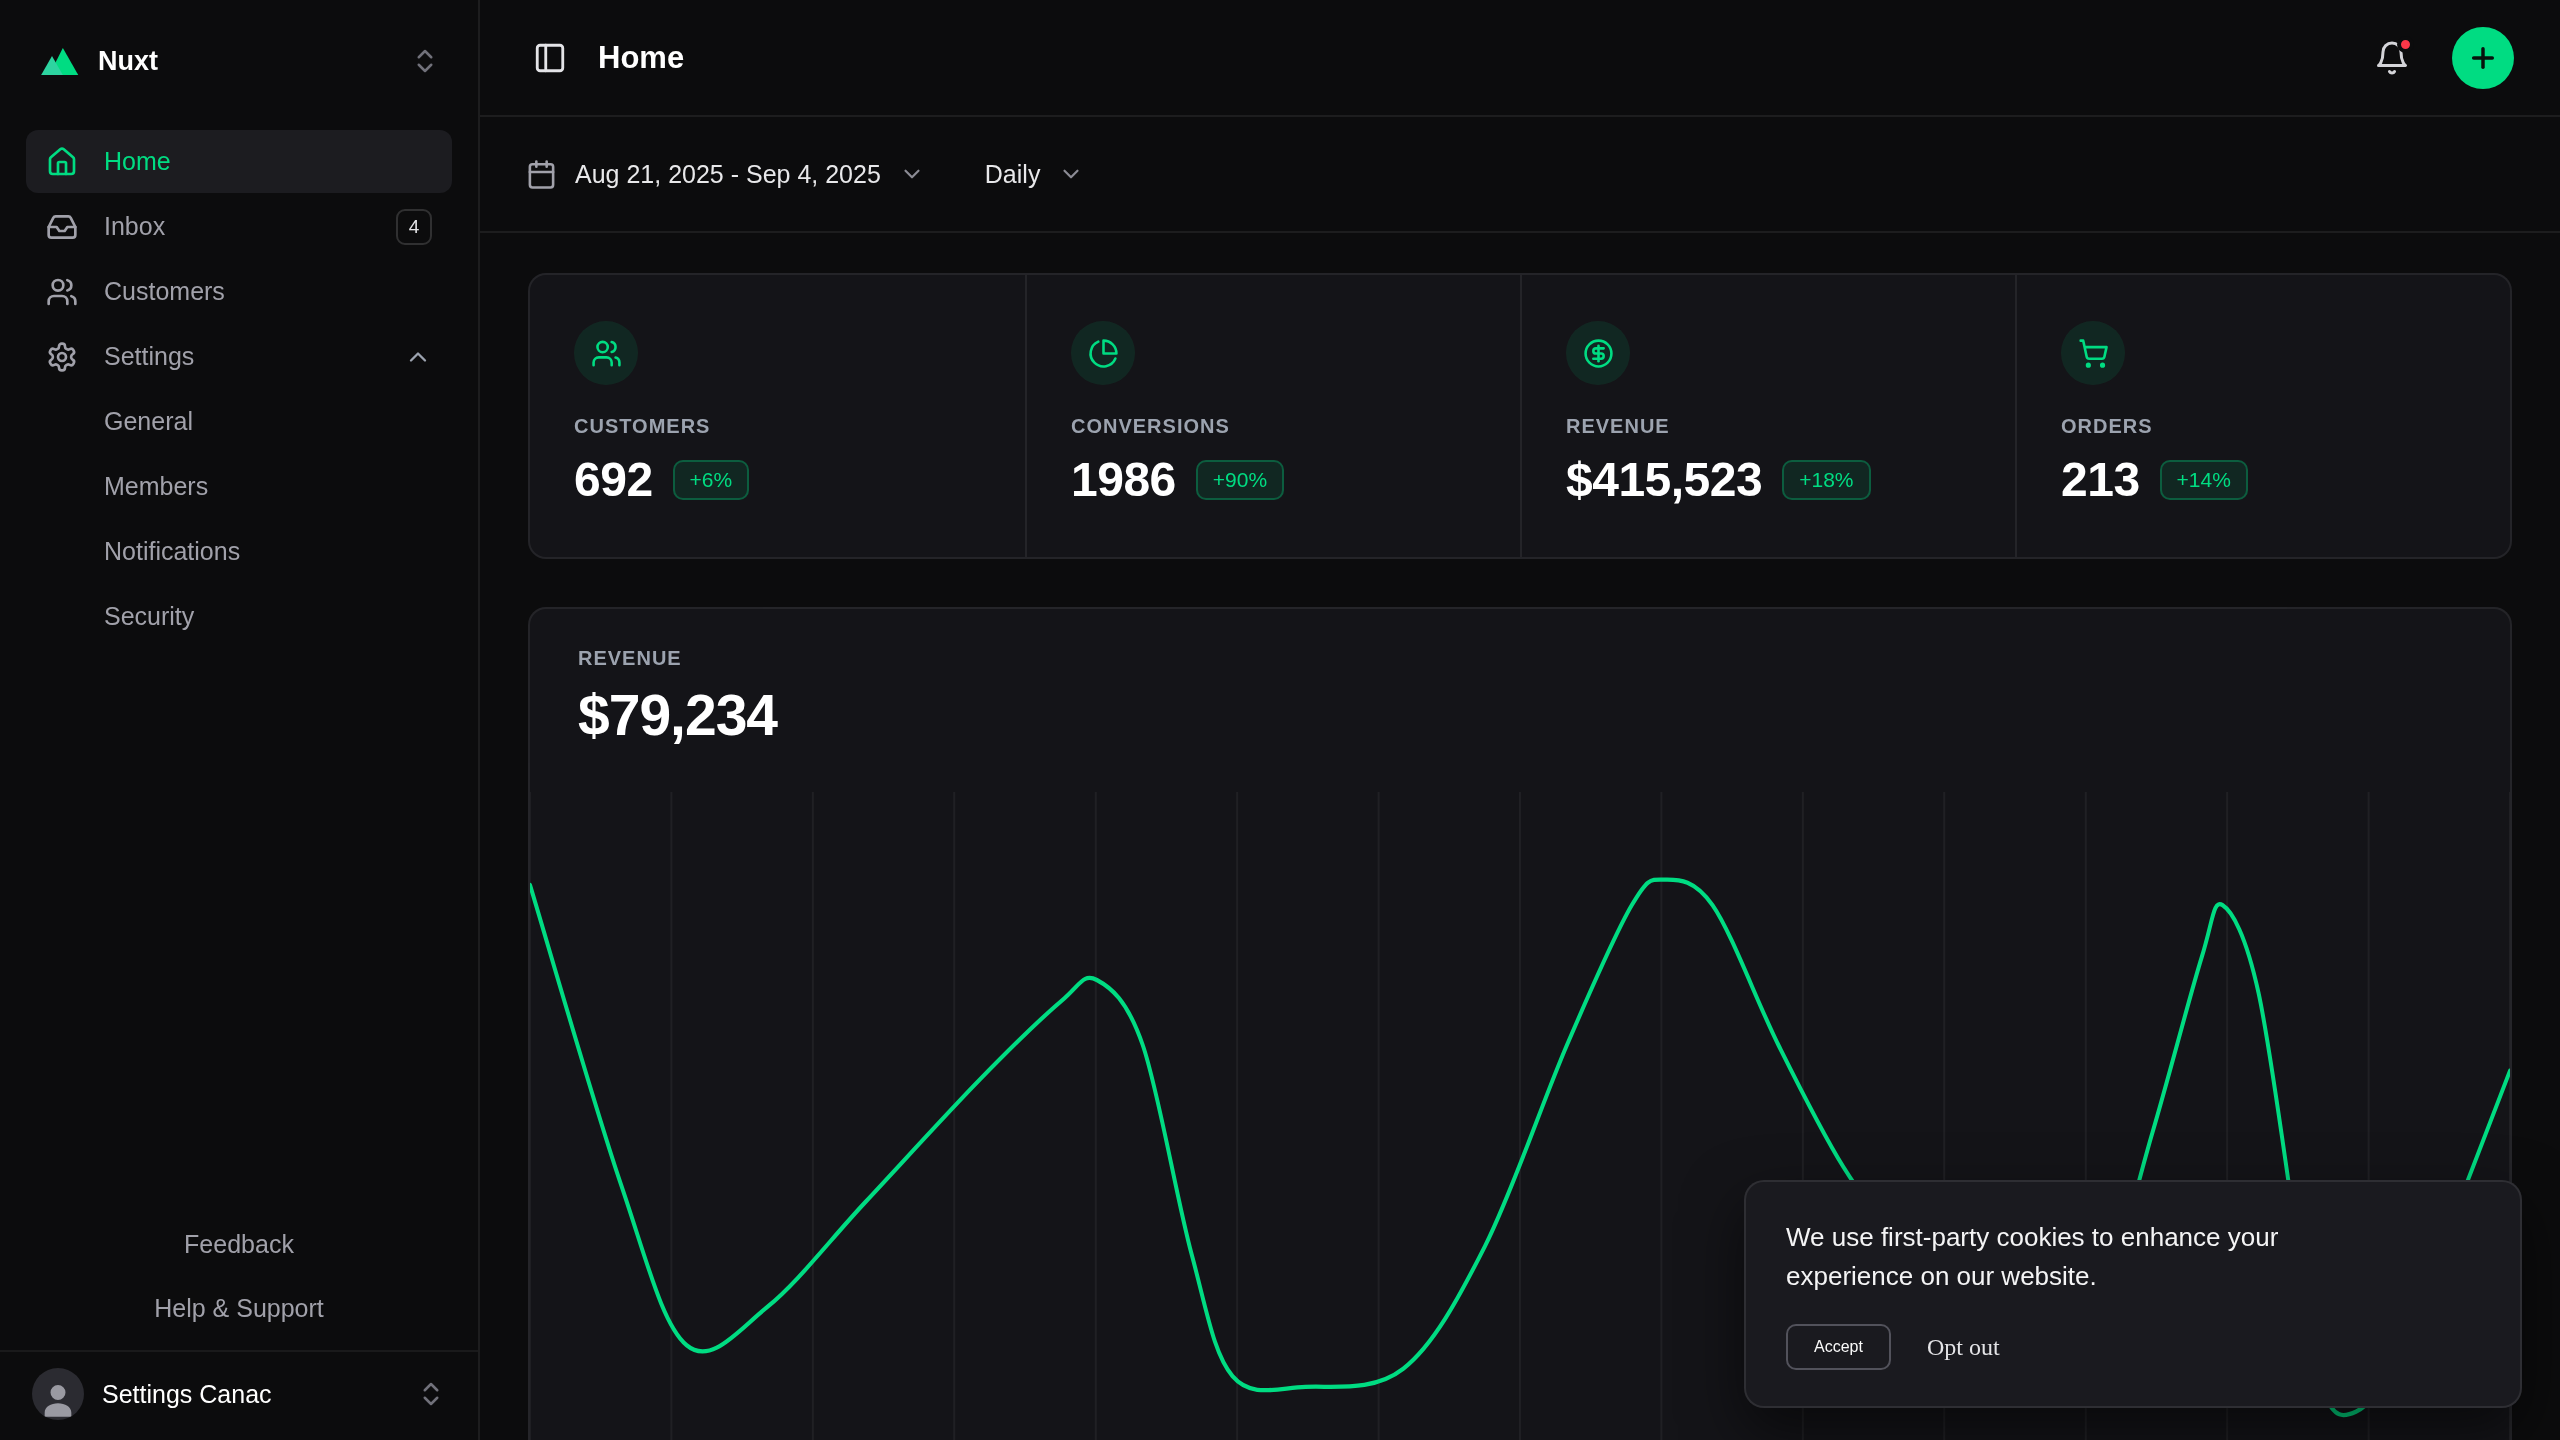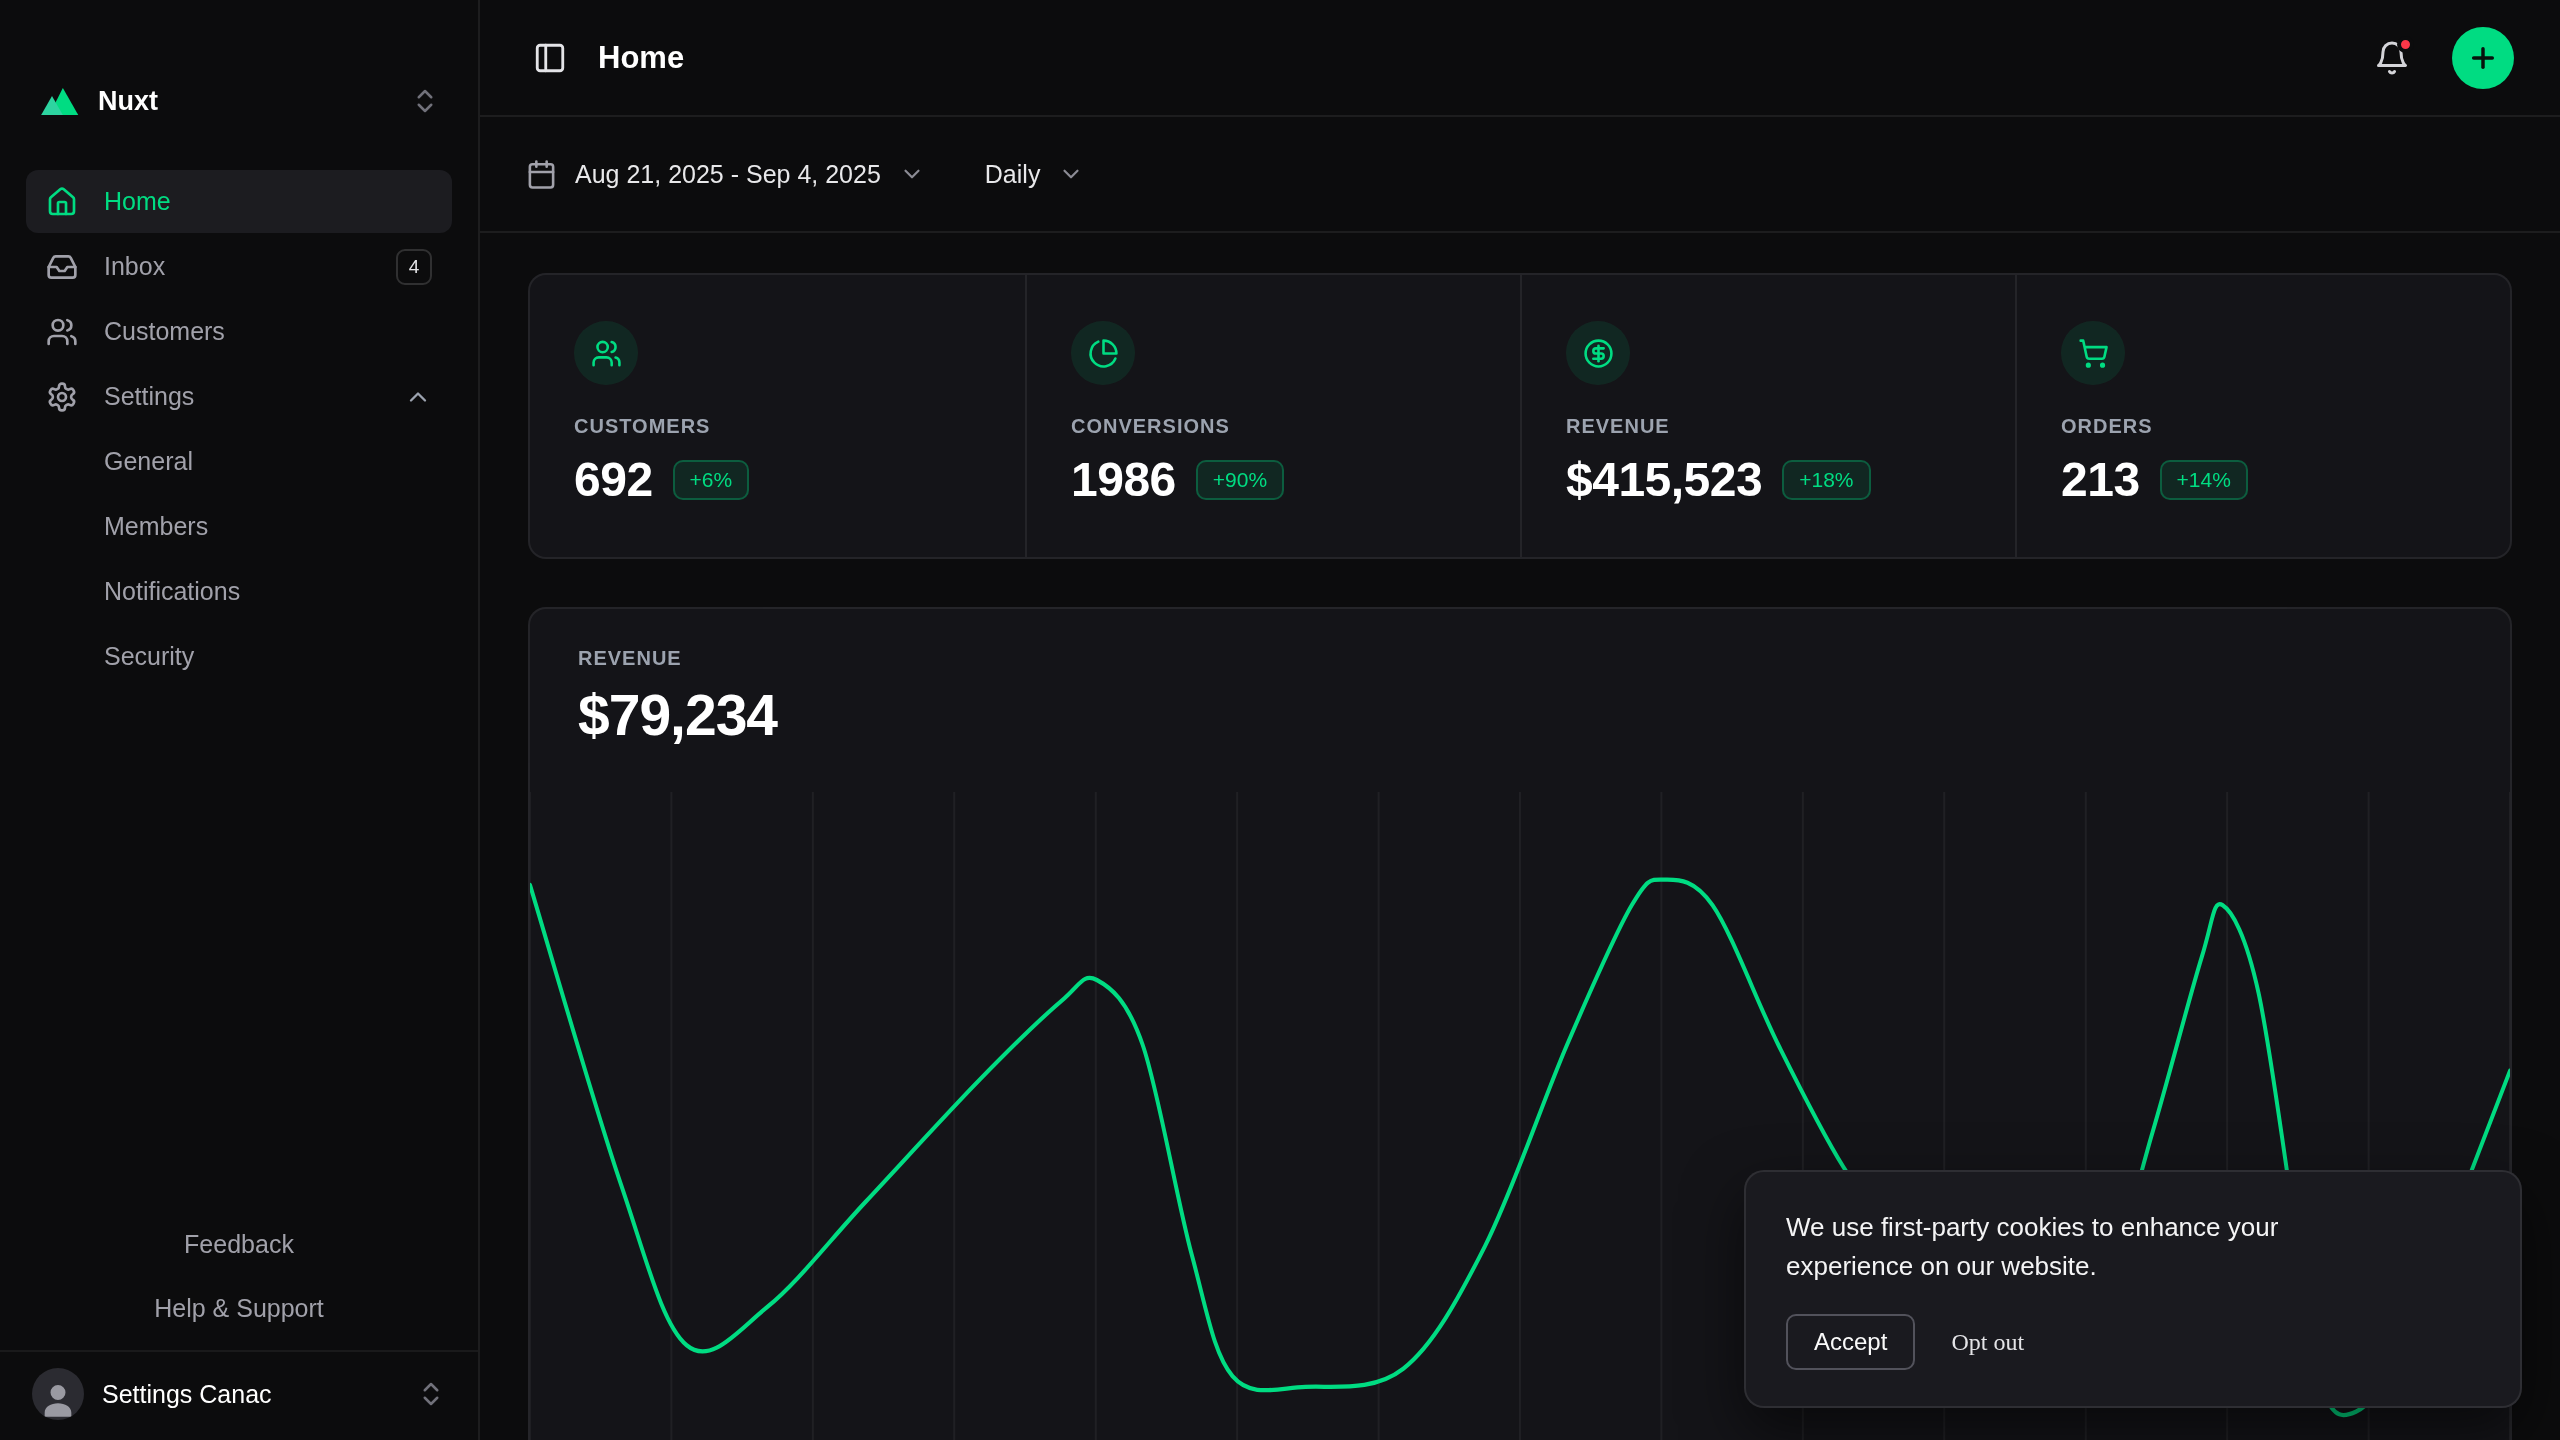--- a/index.html
+++ b/index.html
@@ -3,21 +3,21 @@
 <meta charset="utf-8">
 <style>
   * { margin:0; padding:0; box-sizing:border-box; }
   html,body { width:2560px; height:1440px; overflow:hidden; background:#0c0c0d; color:#fafafa;
     font-family:"Liberation Sans","DejaVu Sans",sans-serif; }
   .app { position:relative; display:flex; width:2560px; height:1440px; }
 
   
   .sidebar { width:480px; min-width:480px; height:100%; border-right:2px solid rgba(255,255,255,0.07);
     display:flex; flex-direction:column; padding:0 26px; }
-  .brand-row { display:flex; align-items:center; gap:18px; padding:40px 12px 22px 12px; cursor:pointer;margin-top:40px; }
+  .brand-row { display:flex; align-items:center; gap:18px; padding:40px 12px 22px 12px; cursor:pointer; }
   .brand-logo { width:42px; height:42px; }
   .brand-name { font-size:27px; font-weight:600; color:#fff; }
   .spacer { flex:1; }
   .muted-ic { color:#71717a; }
   .dim-ic { color:#a1a1aa; }
 
   .search-box { height:62px; border-radius:15px; background:#151519; border:2px solid rgba(255,255,255,0.09);
     display:flex; align-items:center; gap:16px; padding:0 12px 0 18px; margin-top:12px; cursor:pointer; }
   .search-box .ph { flex:1; font-size:24px; color:#8b8b94; }
   .kbd { min-width:37px; height:37px; padding:0 8px; border:2px solid rgba(255,255,255,0.12);
@@ -95,21 +95,21 @@
   .chart-wrap svg { position:absolute; inset:0; width:100%; height:100%; display:block; }
   .gridline { stroke:rgba(255,255,255,0.055); stroke-width:2; }
   .revenue-line { fill:none; stroke:#00dc82; stroke-width:4; stroke-linejoin:round; stroke-linecap:round; }
 
   
   .cookie-toast { position:absolute; right:38px; bottom:32px; width:778px; background:#1a1a1f;
     border:2px solid rgba(255,255,255,0.09); border-radius:20px; padding:36px 40px;
     box-shadow:0 24px 60px rgba(0,0,0,0.55); z-index:50; }
   .toast-msg { font-size:26px; line-height:1.5; color:#f4f4f5; font-weight:500; max-width:600px; }
   .toast-actions { margin-top:28px; display:flex; align-items:center; gap:36px; }
-  .accept-btn { font-family:inherit; font-size:24px; font-weight:500; color:#fafafa; padding:12px 26px;
+  .accept-btn { font-family:inherit; font-size:16px; font-weight:500; color:#fafafa; padding:12px 26px;
     border:2px solid #52525b; border-radius:10px; background:transparent; cursor:pointer; }
   .optout-btn { font-family:Liberation Serif, serif; font-size:24px; font-weight:500; color:#e4e4e7; background:none; border:none; cursor:pointer; }
 
   .ic { fill:none; stroke:currentColor; stroke-width:2; stroke-linecap:round; stroke-linejoin:round; }
 </style>
 </head>
 <body>
 
 <div class="app">
 

